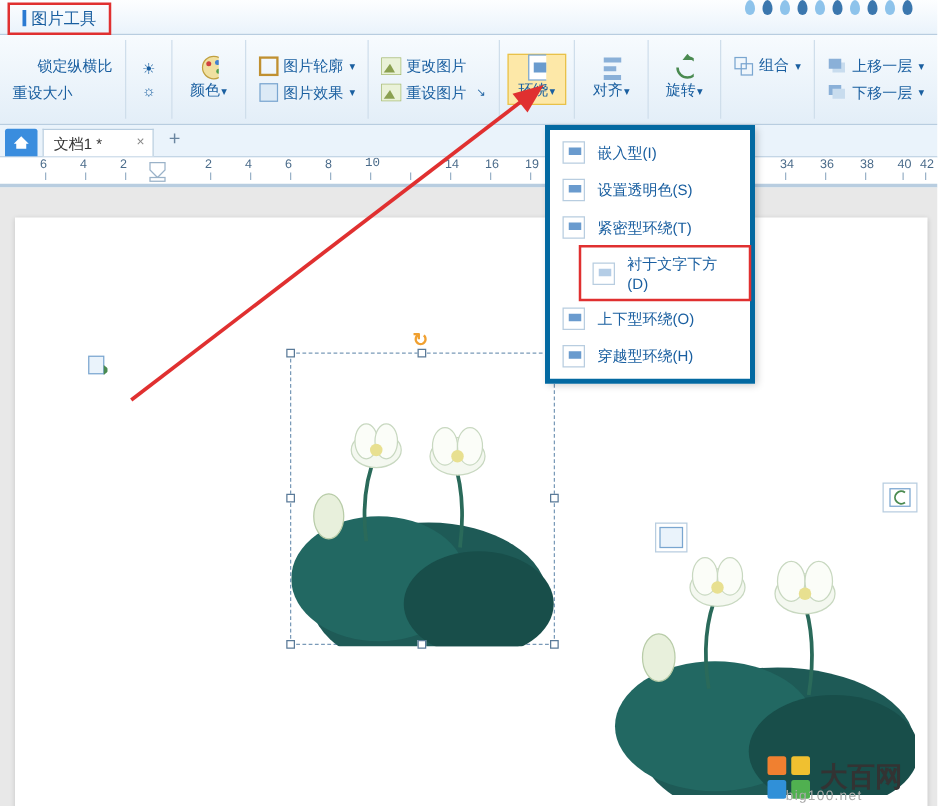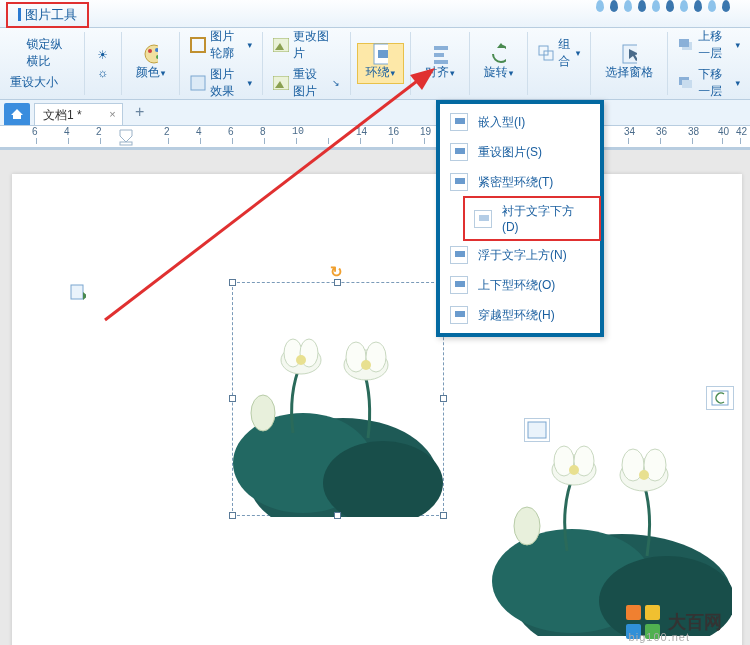--- a/index.html
+++ b/index.html
@@ -47,21 +47,21 @@
 .mitem { display:flex; align-items:center; gap:10px; padding:6px 10px; color:#1a5fa0; font-size:12px; }
 .mitem .micon{ width:18px; height:18px; border:1px solid #b8cde0; background:#fff; position:relative;}
 .mitem .micon .dog{position:absolute;width:10px;height:6px;background:#6a9bce;top:4px;left:4px;}
 .mitem.hl { outline:2px solid #e03030; outline-offset:-1px;margin-left:24px; }
 
 .redarrow { position:absolute; z-index:30; pointer-events:none; }
 
 .watermark{position:absolute;right:28px;bottom:6px;display:flex;align-items:center;gap:8px;z-index:60;}
 .wlogo{width:34px;height:34px;position:relative;}
 .wlogo span{position:absolute;width:15px;height:15px;border-radius:2px;}
-.wtxt{font-size:18px;font-weight:bold;color:#333;}
+.wtxt{font-size:22px;font-weight:bold;color:#333;}
 .wsub{position:absolute;right:32px;bottom:-4px;font-size:11px;color:#aaa;letter-spacing:1px;}
 
 .plant svg{display:block;}
 
 </style>
 </head>
 <body>
 
 <div class="topbar">
   <div class="titlebox">
@@ -190,31 +190,20 @@
       <span class="icon">
         <svg width="16" height="16">
             <rect x="1" y="1" width="9" height="9" fill="none" stroke="#7aa6d0"></rect>
             <rect x="6" y="6" width="9" height="9" fill="none" stroke="#7aa6d0"></rect>
           </svg>
       </span>
       <span>组合</span>
         <span class="dd">▾</span>
     </div>
     <div style="height:22px"></div>
-  </div>
-  <div class="rgroup">
-    <div class="bigbtn">
-      <span class="icon">
-        <svg width="22" height="22">
-            <rect x="2" y="2" width="18" height="18" fill="#eaf3fb" stroke="#7aa6d0"></rect>
-            <polygon points="8,6 8,16 12,13 15,18 17,17 14,12 18,11" fill="#4a6b8a"></polygon>
-          </svg>
-      </span>
-      <span class="rlabel">选择窗格</span>
-    </div>
   </div>
   <div class="rgroup" style="border-right:none">
     <div class="ritem">
       <span class="icon">
         <svg width="16" height="14">
             <rect x="4" y="4" width="10" height="8" fill="#c8dcee"></rect>
             <rect x="1" y="1" width="10" height="8" fill="#8ab0d8"></rect>
           </svg>
       </span>
       <span>上移一层</span>
@@ -376,39 +365,33 @@
   <div class="mitem">
     <span class="micon">
         <span class="dog"></span>
       </span>
     <span>嵌入型(I)</span>
   </div>
   <div class="mitem">
     <span class="micon">
         <span class="dog"></span>
       </span>
-    <span>重设图片(S)</span>
+    <span>设置透明色(S)</span>
   </div>
   <div class="mitem">
     <span class="micon">
         <span class="dog"></span>
       </span>
     <span>紧密型环绕(T)</span>
   </div>
   <div class="mitem hl">
     <span class="micon">
         <span class="dog" style="opacity:.5"></span>
       </span>
     <span>衬于文字下方(D)</span>
-  </div>
-  <div class="mitem">
-    <span class="micon">
-        <span class="dog"></span>
-      </span>
-    <span>浮于文字上方(N)</span>
   </div>
   <div class="mitem">
     <span class="micon">
         <span class="dog"></span>
       </span>
     <span>上下型环绕(O)</span>
   </div>
   <div class="mitem">
     <span class="micon">
         <span class="dog"></span>

